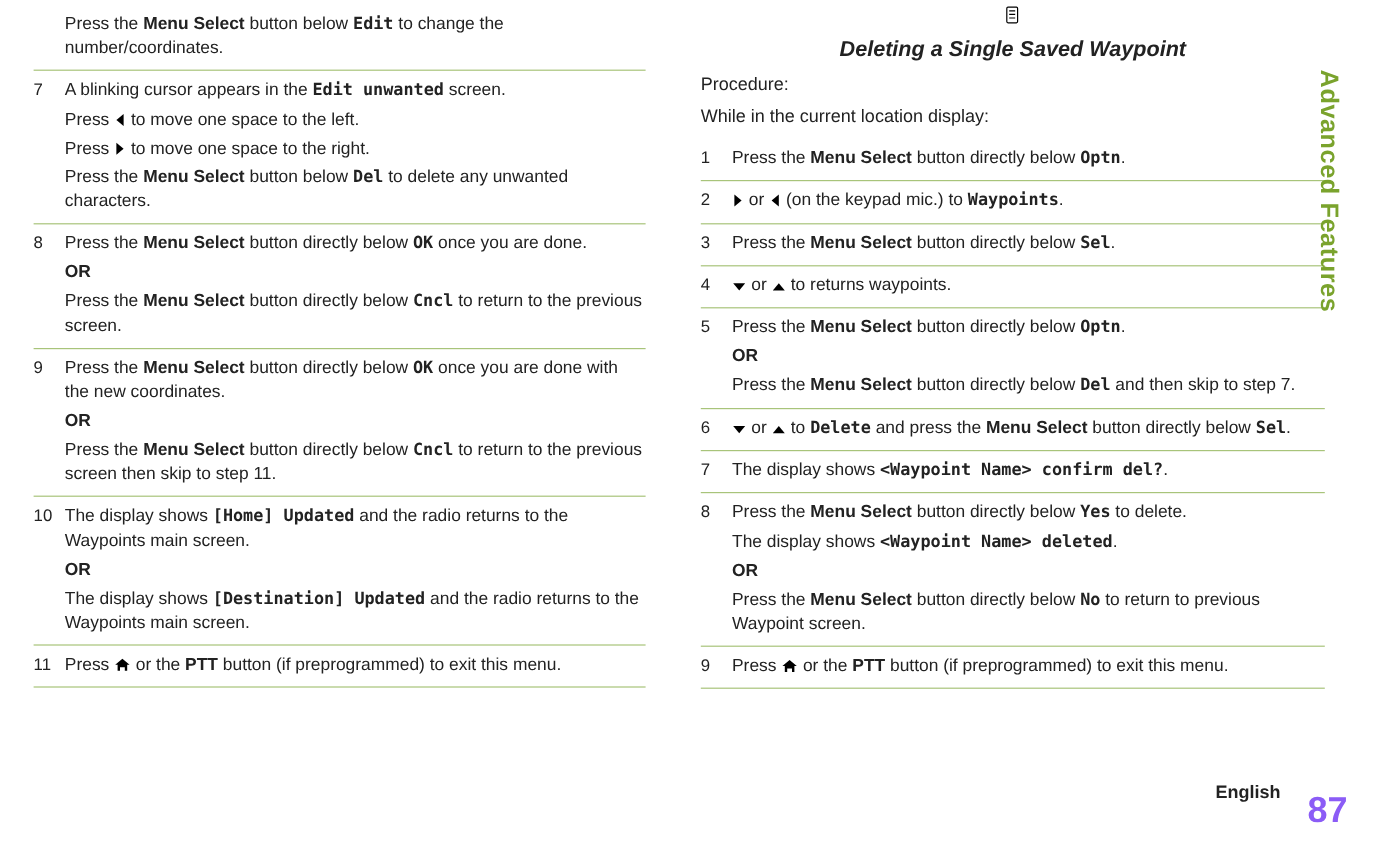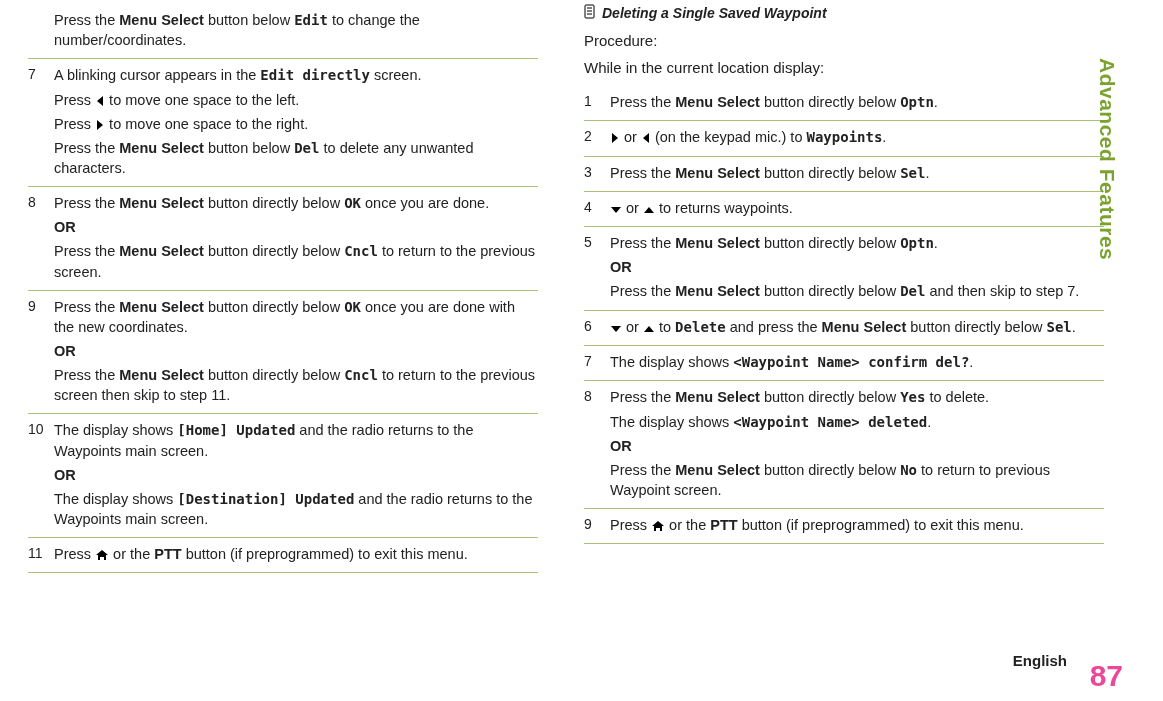--- a/index.html
+++ b/index.html
@@ -8,26 +8,26 @@
   .columns { display: flex; gap: 46px; padding-top: 4px; }
   .col { width: 510px; }
   .col.col-right { width: 520px; }
   .step { display: flex; border-bottom: 1px solid #a8c47a; padding: 6px 0 8px 0; }
   .step-num { width: 26px; flex: 0 0 26px; font-size: 14px; text-align: left; padding-top: 1px; }
   .step-body { flex: 1; font-size: 14.5px; line-height: 1.38; }
   .step-body p { margin-bottom: 4px; }
   .step-body p:last-child { margin-bottom: 0; }
   .mono { font-family: "Lucida Console", Consolas, monospace; font-weight: bold; font-size: 14px; }
   .b { font-weight: bold; }
-  .subheading { font-weight: bold; font-style: italic; font-size: 14px; display:flex; align-items:center; gap:6px; padding-bottom:8px;}
+  .subheading { font-weight: bold; font-style: italic; font-size: 18px; display:flex; align-items:center; gap:6px; padding-bottom:8px;flex-direction:column;}
   .subheading .icon { display:inline-block; }
   .proc-label { font-weight: normal; font-size: 15px; padding: 2px 0 10px 0; }
   .intro { font-size: 15px; padding-bottom: 10px; }
   .sidebar-label { position: absolute; right: 8px; top: 58px; writing-mode: vertical-rl; color: #7aa32d; font-weight: bold; font-size: 21px; letter-spacing: 0.5px; font-family: Arial, sans-serif;}
-  .page-number { position: absolute; right: 4px; bottom: 8px; color: #ec4899; font-weight: bold; font-size: 30px; font-family: Arial, sans-serif;}
+  .page-number { position: absolute; right: 4px; bottom: 8px; color: #8b5cf6; font-weight: bold; font-size: 30px; font-family: Arial, sans-serif;}
   .lang-label { position: absolute; right: 60px; bottom: 32px; font-size: 15px; font-weight: bold; }
   svg.arrow { vertical-align: -2px; }
   svg.home { vertical-align: -2px; }
 </style>
 </head>
 <body>
 
 <div class="page">
   <div class="columns">
 
@@ -38,21 +38,21 @@
         <div class="step-body">
           <p>
             <span>Press the </span><span class="b">Menu Select</span><span> button below </span><span class="mono">Edit</span><span> to change the number/coordinates.</span>
           </p>
         </div>
       </div>
 
       <div class="step">
         <div class="step-num">7</div>
         <div class="step-body">
-          <p><span>A blinking cursor appears in the </span><span class="mono">Edit directly</span><span> screen.</span></p>
+          <p><span>A blinking cursor appears in the </span><span class="mono">Edit unwanted</span><span> screen.</span></p>
           <p><span>Press </span><svg class="arrow" width="10" height="12">
                 <polygon points="8,1 8,11 2,6" fill="#000"></polygon>
               </svg><span> to move one space to the left.</span></p>
           <p><span>Press </span><svg class="arrow" width="10" height="12">
                 <polygon points="2,1 2,11 8,6" fill="#000"></polygon>
               </svg><span> to move one space to the right.</span></p>
           <p><span>Press the </span><span class="b">Menu Select</span><span> button below </span><span class="mono">Del</span><span> to delete any unwanted characters.</span></p>
         </div>
       </div>
 

